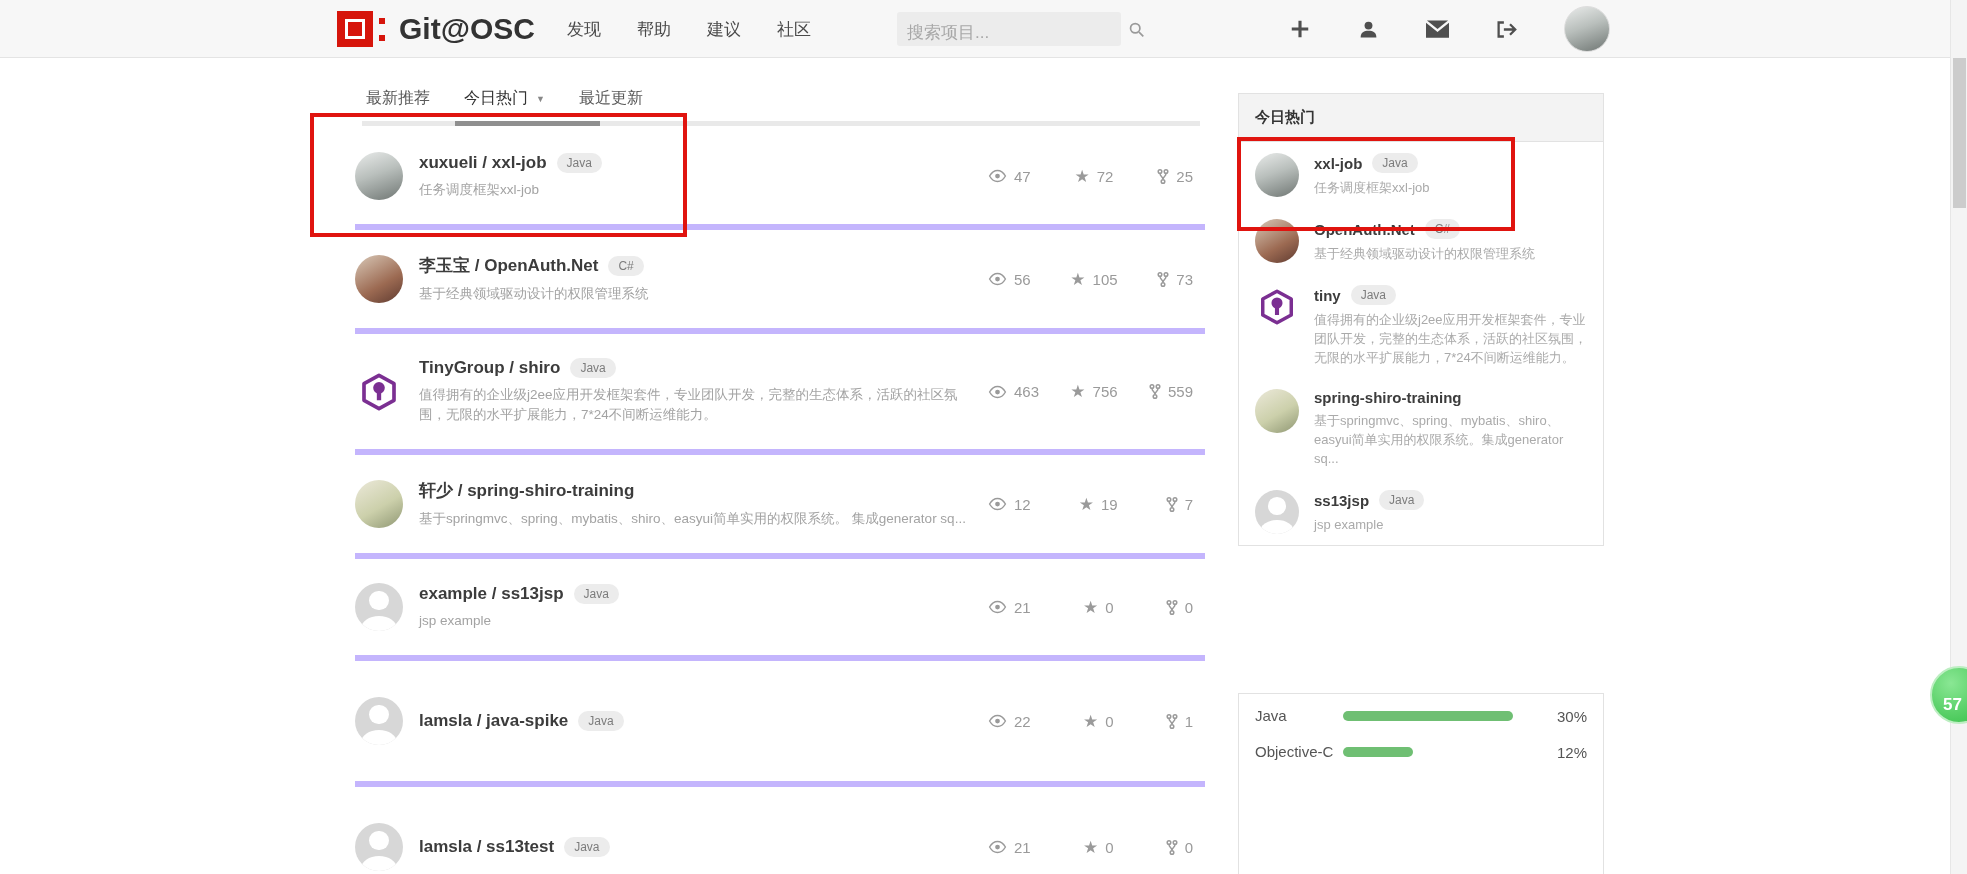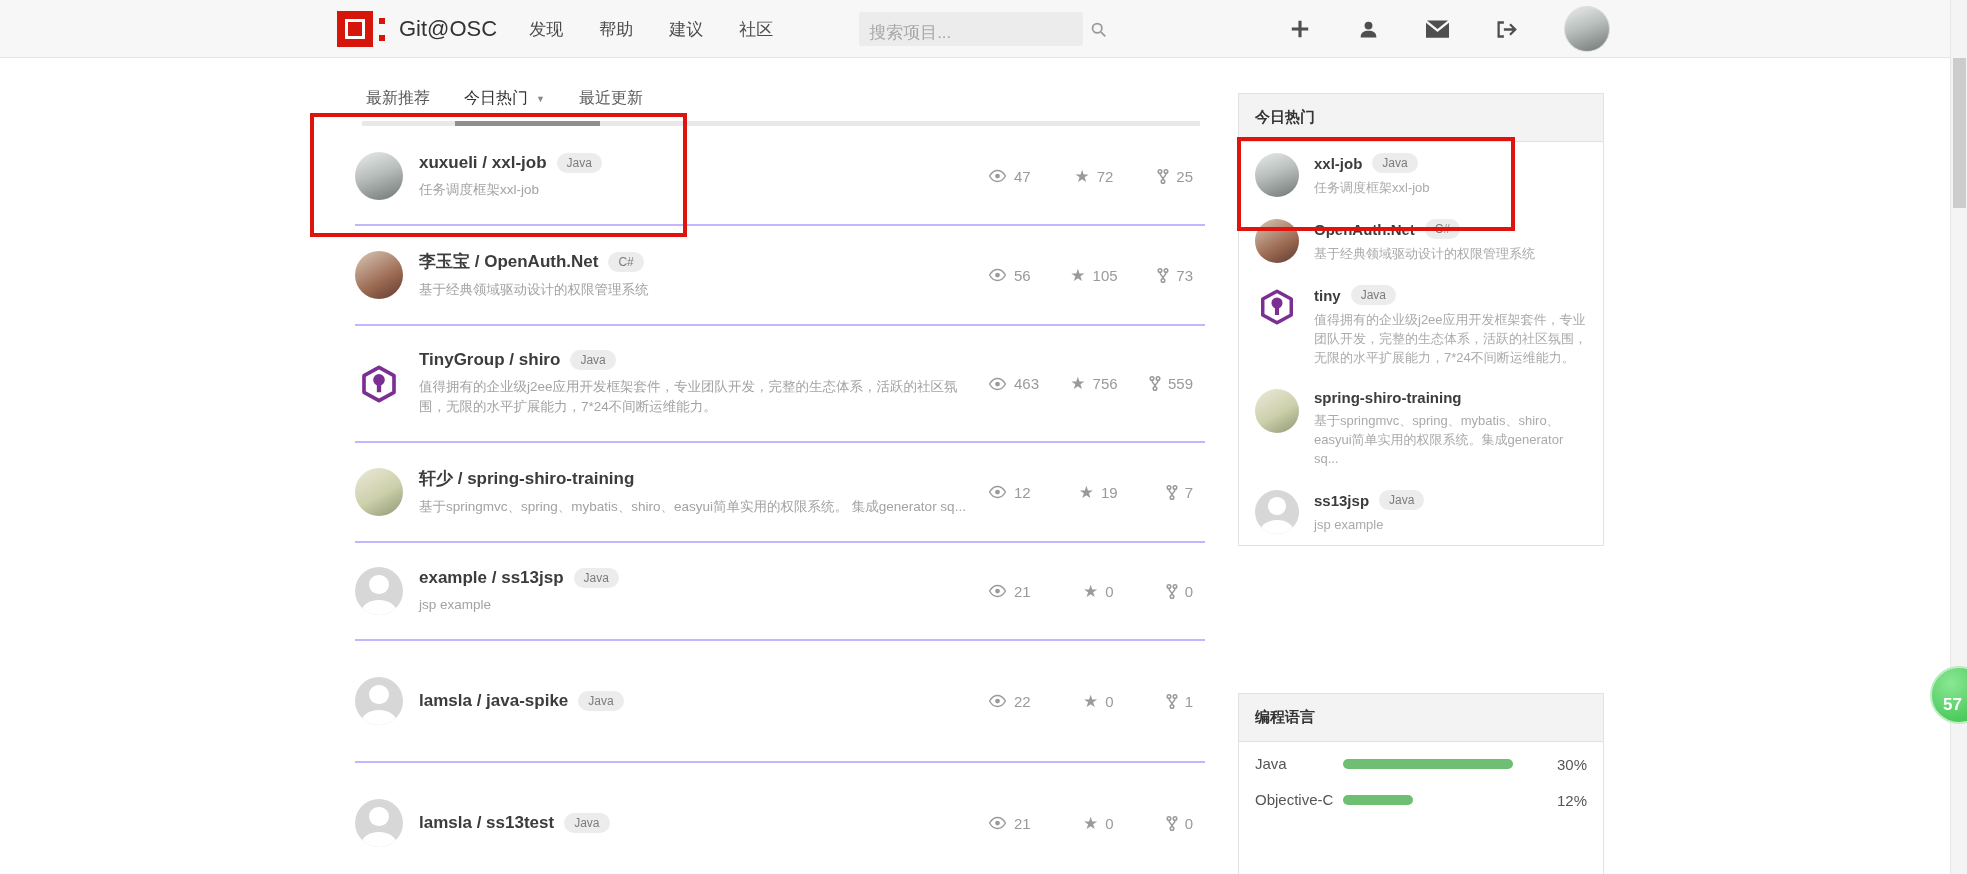--- a/index.html
+++ b/index.html
@@ -9,21 +9,21 @@
   
   .navbar { position:absolute; left:0; top:0; width:100%; height:58px;
             background:#f7f7f7; border-bottom:1px solid #e4e4e4; z-index:10; }
   .nav-inner { position:absolute; left:337px; right:357px; top:0; height:58px;
                display:flex; align-items:center; }
   .logo { display:flex; align-items:center; gap:4px; cursor:pointer; }
   .logo-box { width:36px; height:36px; border:8px solid #d6150b; background:#fff; position:relative; }
   .logo-box::after { content:""; position:absolute; inset:3px; background:#d6150b; }
   .logo-dots { display:flex; flex-direction:column; gap:11px; margin-left:2px; }
   .logo-dots i { width:6px; height:6px; background:#d6150b; display:block; }
-  .brand { font-size:22px; font-weight:normal; color:#333; margin-left:10px; }
+  .brand { font-size:30px; font-weight:bold; color:#333; margin-left:10px; }
   .nav-links { display:flex; gap:36px; margin-left:32px; }
   .nav-link { font-size:17px; color:#4a4a4a; cursor:pointer;font-family:Liberation Serif, serif; }
   .searchbox { margin-left:86px; width:224px; height:34px; background:#ececec; border-radius:3px;
                display:flex; align-items:center; padding:0 10px; }
   .searchbox input { flex:1; border:none; outline:none; background:transparent;
                      font-size:17px; color:#1d4ed8; font-family:inherit;margin-top:8px; }
   .searchbox input::placeholder { color:#a8a8a8; }
   .nav-icons { margin-left:auto; display:flex; align-items:center; gap:47px; color:#4f4f4f; }
   .nav-icon { cursor:pointer; display:flex; align-items:center; }
   .nav-avatar { width:46px; height:46px; border-radius:50%; cursor:pointer;
@@ -33,21 +33,21 @@
   
   .tabs { position:absolute; left:366px; top:88px; display:flex; gap:34px; z-index:5; }
   .tab { font-size:16px; color:#5a5a5a; cursor:pointer; display:flex; align-items:center; gap:8px; }
   .tab.active { color:#333; }
   .caret { font-size:9px; color:#888; }
   .tab-underline { position:absolute; left:362px; top:121px; width:838px; height:5px; background:#e9e9e9; }
   .tab-underline-active { position:absolute; left:455px; top:121px; width:145px; height:5px; background:#8f8f8f; z-index:6; }
 
   
   .main-col { position:absolute; left:355px; top:128px; width:850px; }
-  .prow { display:flex; align-items:center; gap:16px; padding:24px 0; border-bottom:2px solid #c4b5fd; }
+  .prow { display:flex; align-items:center; gap:16px; padding:24px 0; border-bottom:6px solid #c4b5fd; }
   .prow.tall { padding:36px 0; }
   .av { width:48px; height:48px; border-radius:50%; flex:0 0 auto; position:relative; overflow:hidden; }
   .av-sm { width:44px; height:44px; }
   .av-photo-gray  { background:linear-gradient(160deg,#e9ebea 0%,#b9bfbc 45%,#6f7673 100%); }
   .av-photo-brown { background:linear-gradient(150deg,#d9c9b8 0%,#9c6a52 60%,#5e3a30 100%); }
   .av-photo-face  { background:linear-gradient(150deg,#ece9da 0%,#ccd0ab 55%,#8e9672 100%); }
   .av-default { background:#d7d7d7; }
   .av-default::before { content:""; position:absolute; left:50%; top:16%; width:40%; height:40%;
                         margin-left:-20%; border-radius:50%; background:#fff; }
   .av-default::after  { content:""; position:absolute; left:50%; bottom:-22%; width:76%; height:54%;
@@ -470,21 +470,20 @@
           <span class="hot-title">ss13jsp</span>
           <span class="badge">Java</span>
         </div>
         <div class="hot-desc">jsp example</div>
       </div>
     </div>
 
   </div>
 
   <div class="panel panel-lang">
-    <div class="panel-header">编程语言</div>
     <div class="lang-row" style="padding-top:12px;">
       <span class="lang-name">Java</span>
       <span class="lang-bar" style="width:170px;"></span>
       <span class="lang-pct">30%</span>
     </div>
     <div class="lang-row">
       <span class="lang-name">Objective-C</span>
       <span class="lang-bar" style="width:70px;"></span>
       <span class="lang-pct">12%</span>
     </div>

